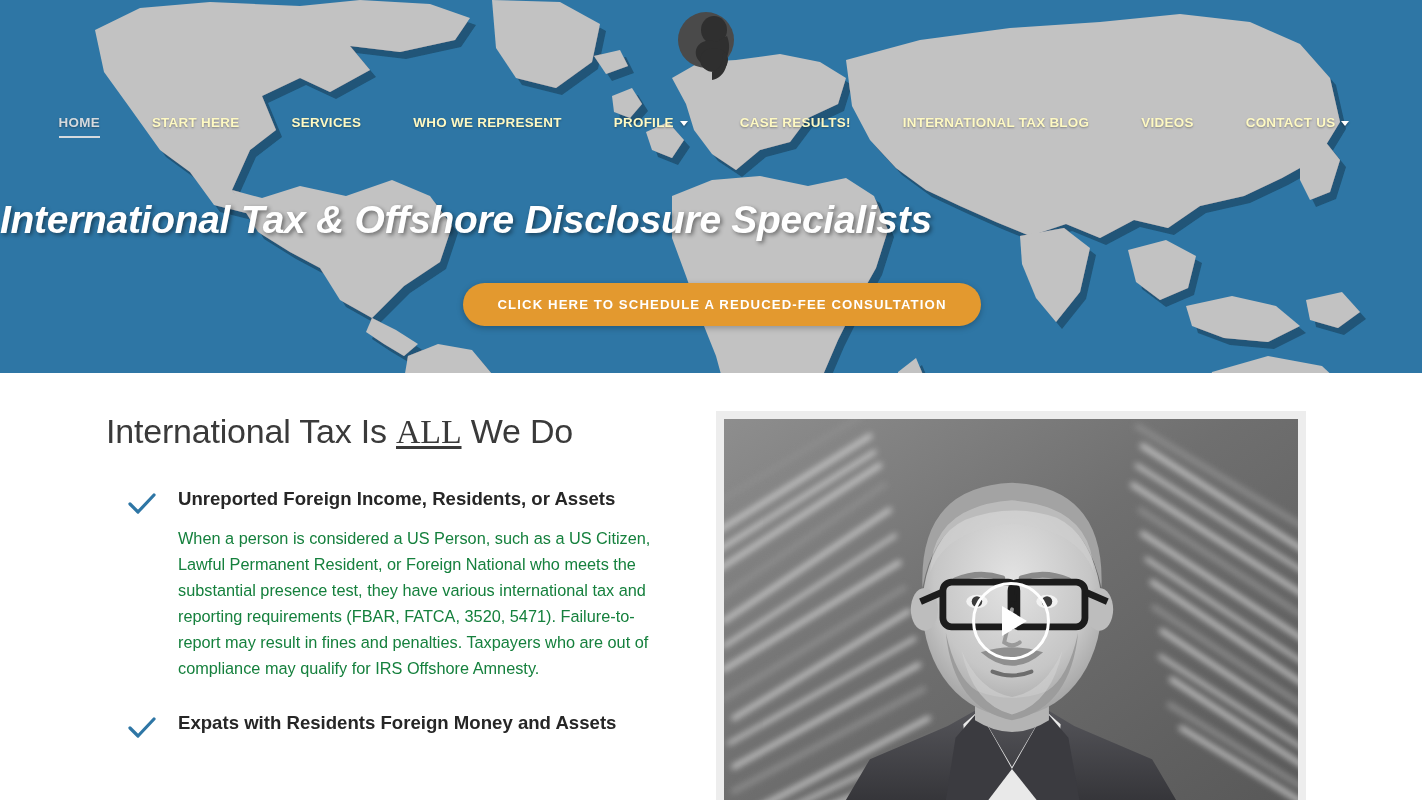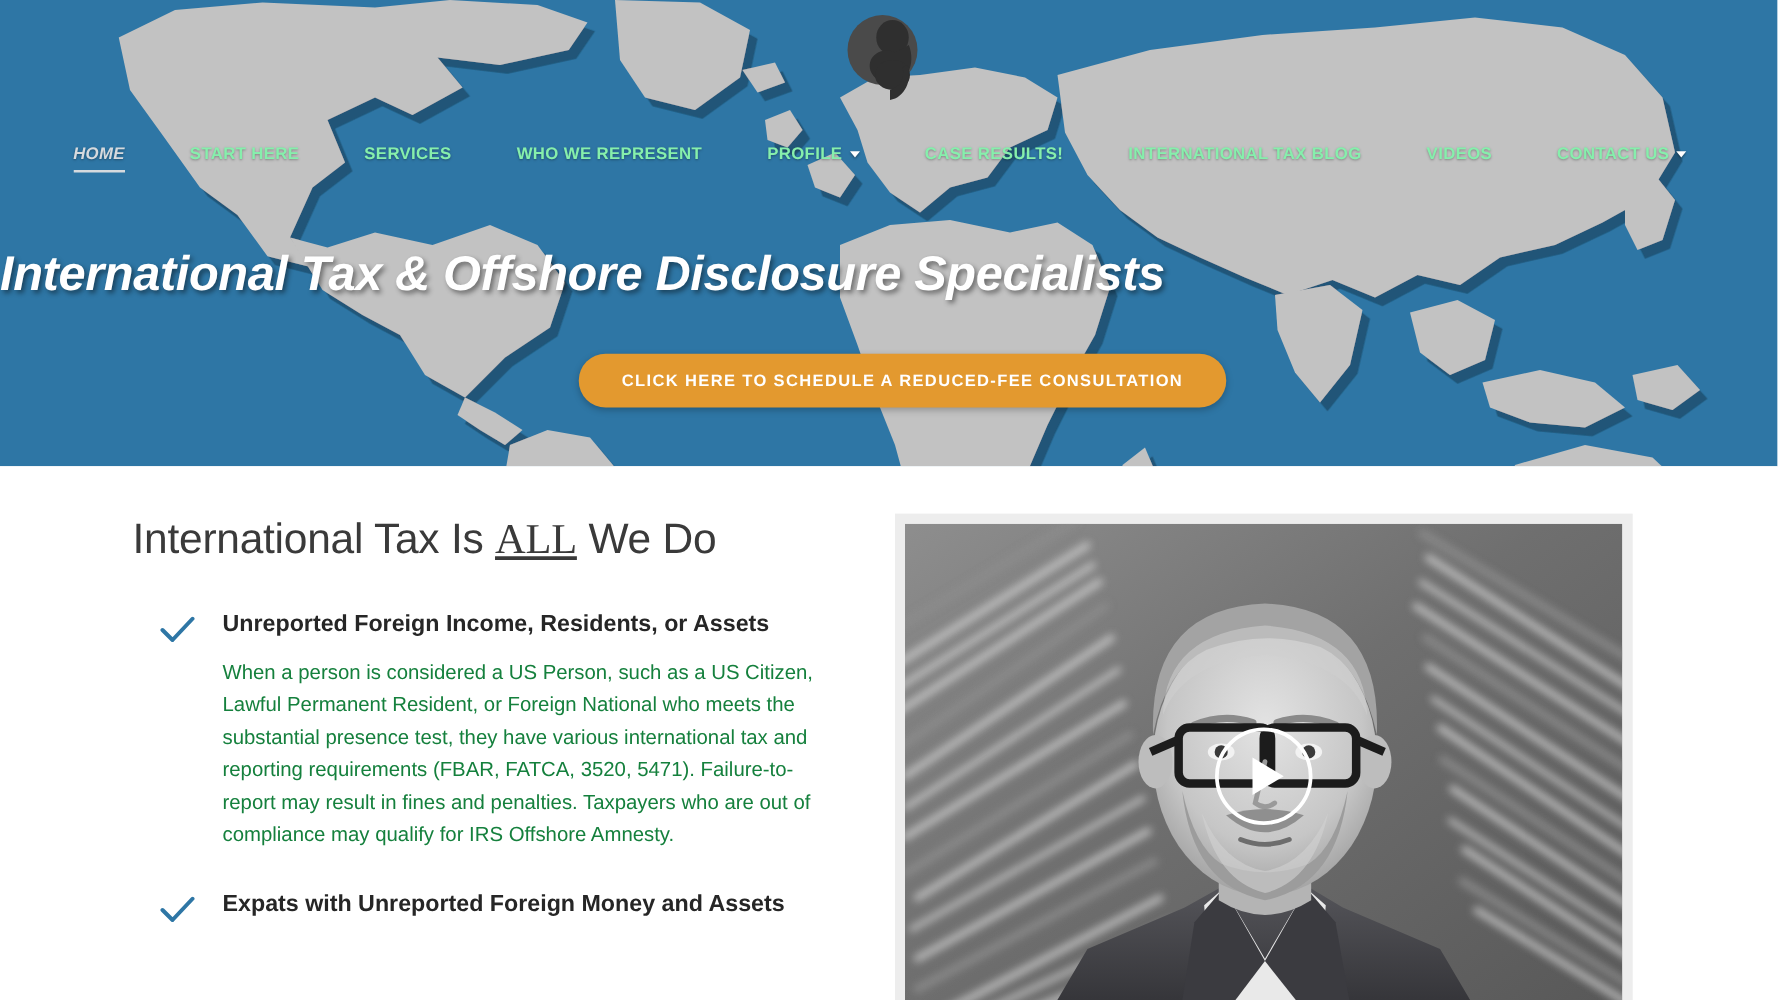--- a/index.html
+++ b/index.html
@@ -52,35 +52,35 @@
     top: 113px;
     left: 0;
     width: 100%;
     display: flex;
     justify-content: center;
     align-items: flex-start;
     z-index: 6;
   }
   .nav-item {
     position: relative;
-    color: #86efac;
+    color: #fef9c3;
     font-size: 13.4px;
     font-weight: bold;
     letter-spacing: 0.3px;
     text-transform: uppercase;
     white-space: nowrap;
     margin: 0 26px;
     cursor: pointer;
     text-shadow: 0 1px 2px rgba(0,0,0,0.35);
     line-height: 20px;
     display: flex;
     align-items: center;
     gap: 6px;
   }
-  .nav-item:first-child { margin-left: 12px; font-style: italic; }
+  .nav-item:first-child { margin-left: 12px; }
   .nav-item.active {
     color: #d6dade;
   }
   .nav-item.active .nav-underline {
     position: absolute;
     left: 0;
     right: 0;
     bottom: -5px;
     height: 2px;
     background: #d6dade;
@@ -378,21 +378,21 @@
         </div>
       </div>
 
       <div class="feature">
         <div class="check-icon">
           <svg width="28" height="22" viewBox="0 0 28 22">
             <path d="M2,11 L10,19 L26,2" fill="none" stroke="#2e76a5" stroke-width="3.2" stroke-linecap="round" stroke-linejoin="round"></path>
           </svg>
         </div>
         <div class="feature-body">
-          <div class="feature-title">Expats with Unreported Foreign Money and Assets</div>
+          <div class="feature-title">Expats with Residents Foreign Money and Assets</div>
         </div>
       </div>
 
     </div>
 
     <div class="right-col">
       <div class="video-frame">
 
         <svg class="video-img" viewBox="0 0 590 420" preserveAspectRatio="xMidYMid slice">
           <defs>

